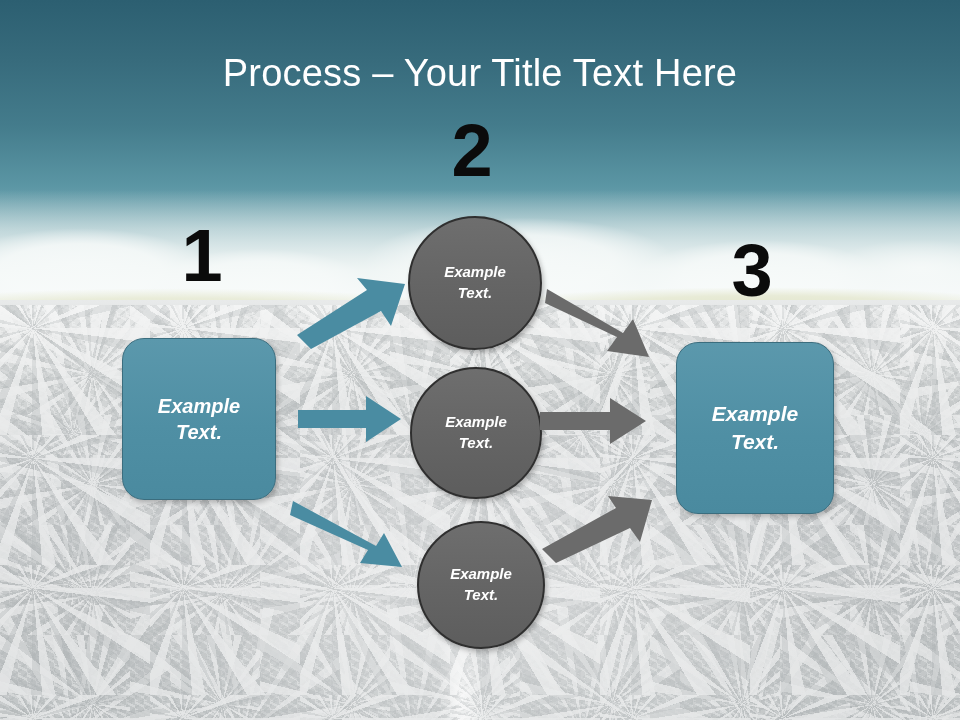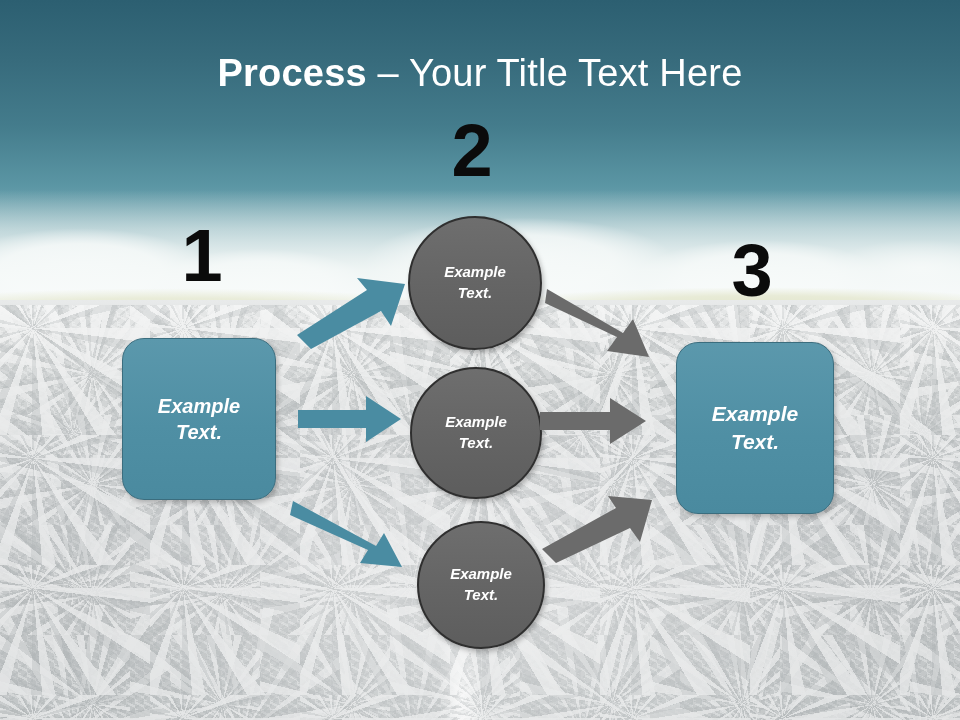--- a/index.html
+++ b/index.html
@@ -108,21 +108,21 @@
     position: absolute;
     left: 0; top: 50px;
     width: 960px;
     text-align: center;
     font-size: 38px;
     line-height: 46px;
     color: #ffffff;
     letter-spacing: 0.2px;
     white-space: nowrap;
   }
-  .title .t-strong { font-weight: bold; }
+  .title .t-strong { font-weight: normal; }
   .title .t-light  { font-weight: normal; }
 
   
   .step-num {
     position: absolute;
     font-size: 74px;
     line-height: 74px;
     font-weight: bold;
     color: #0b0b0b;
     text-align: center;

